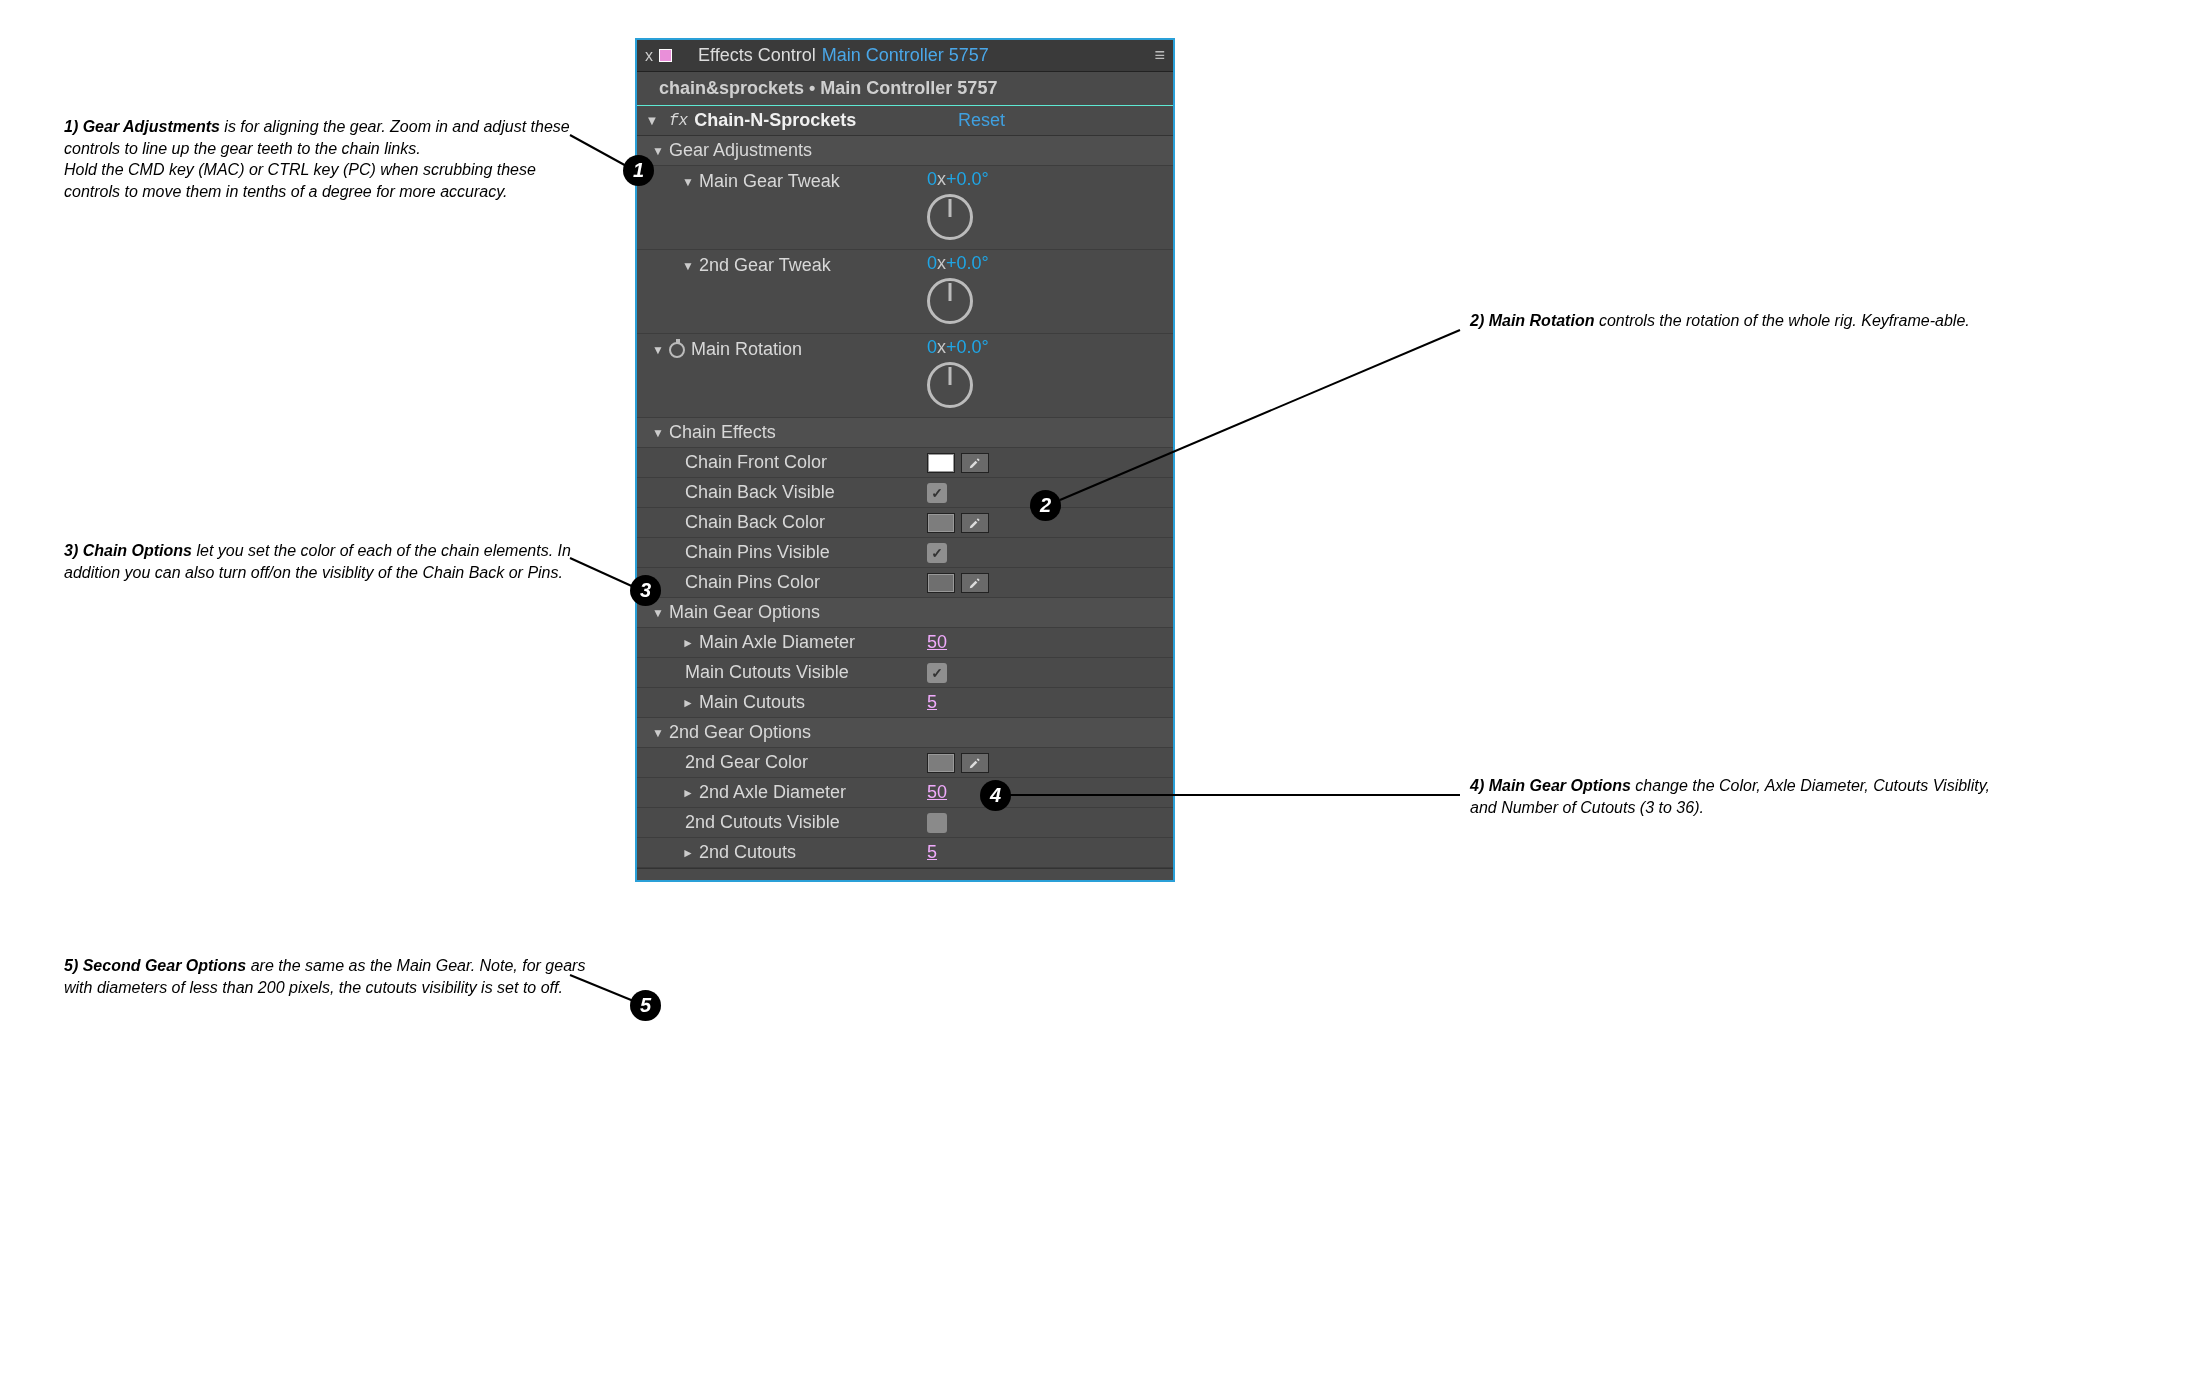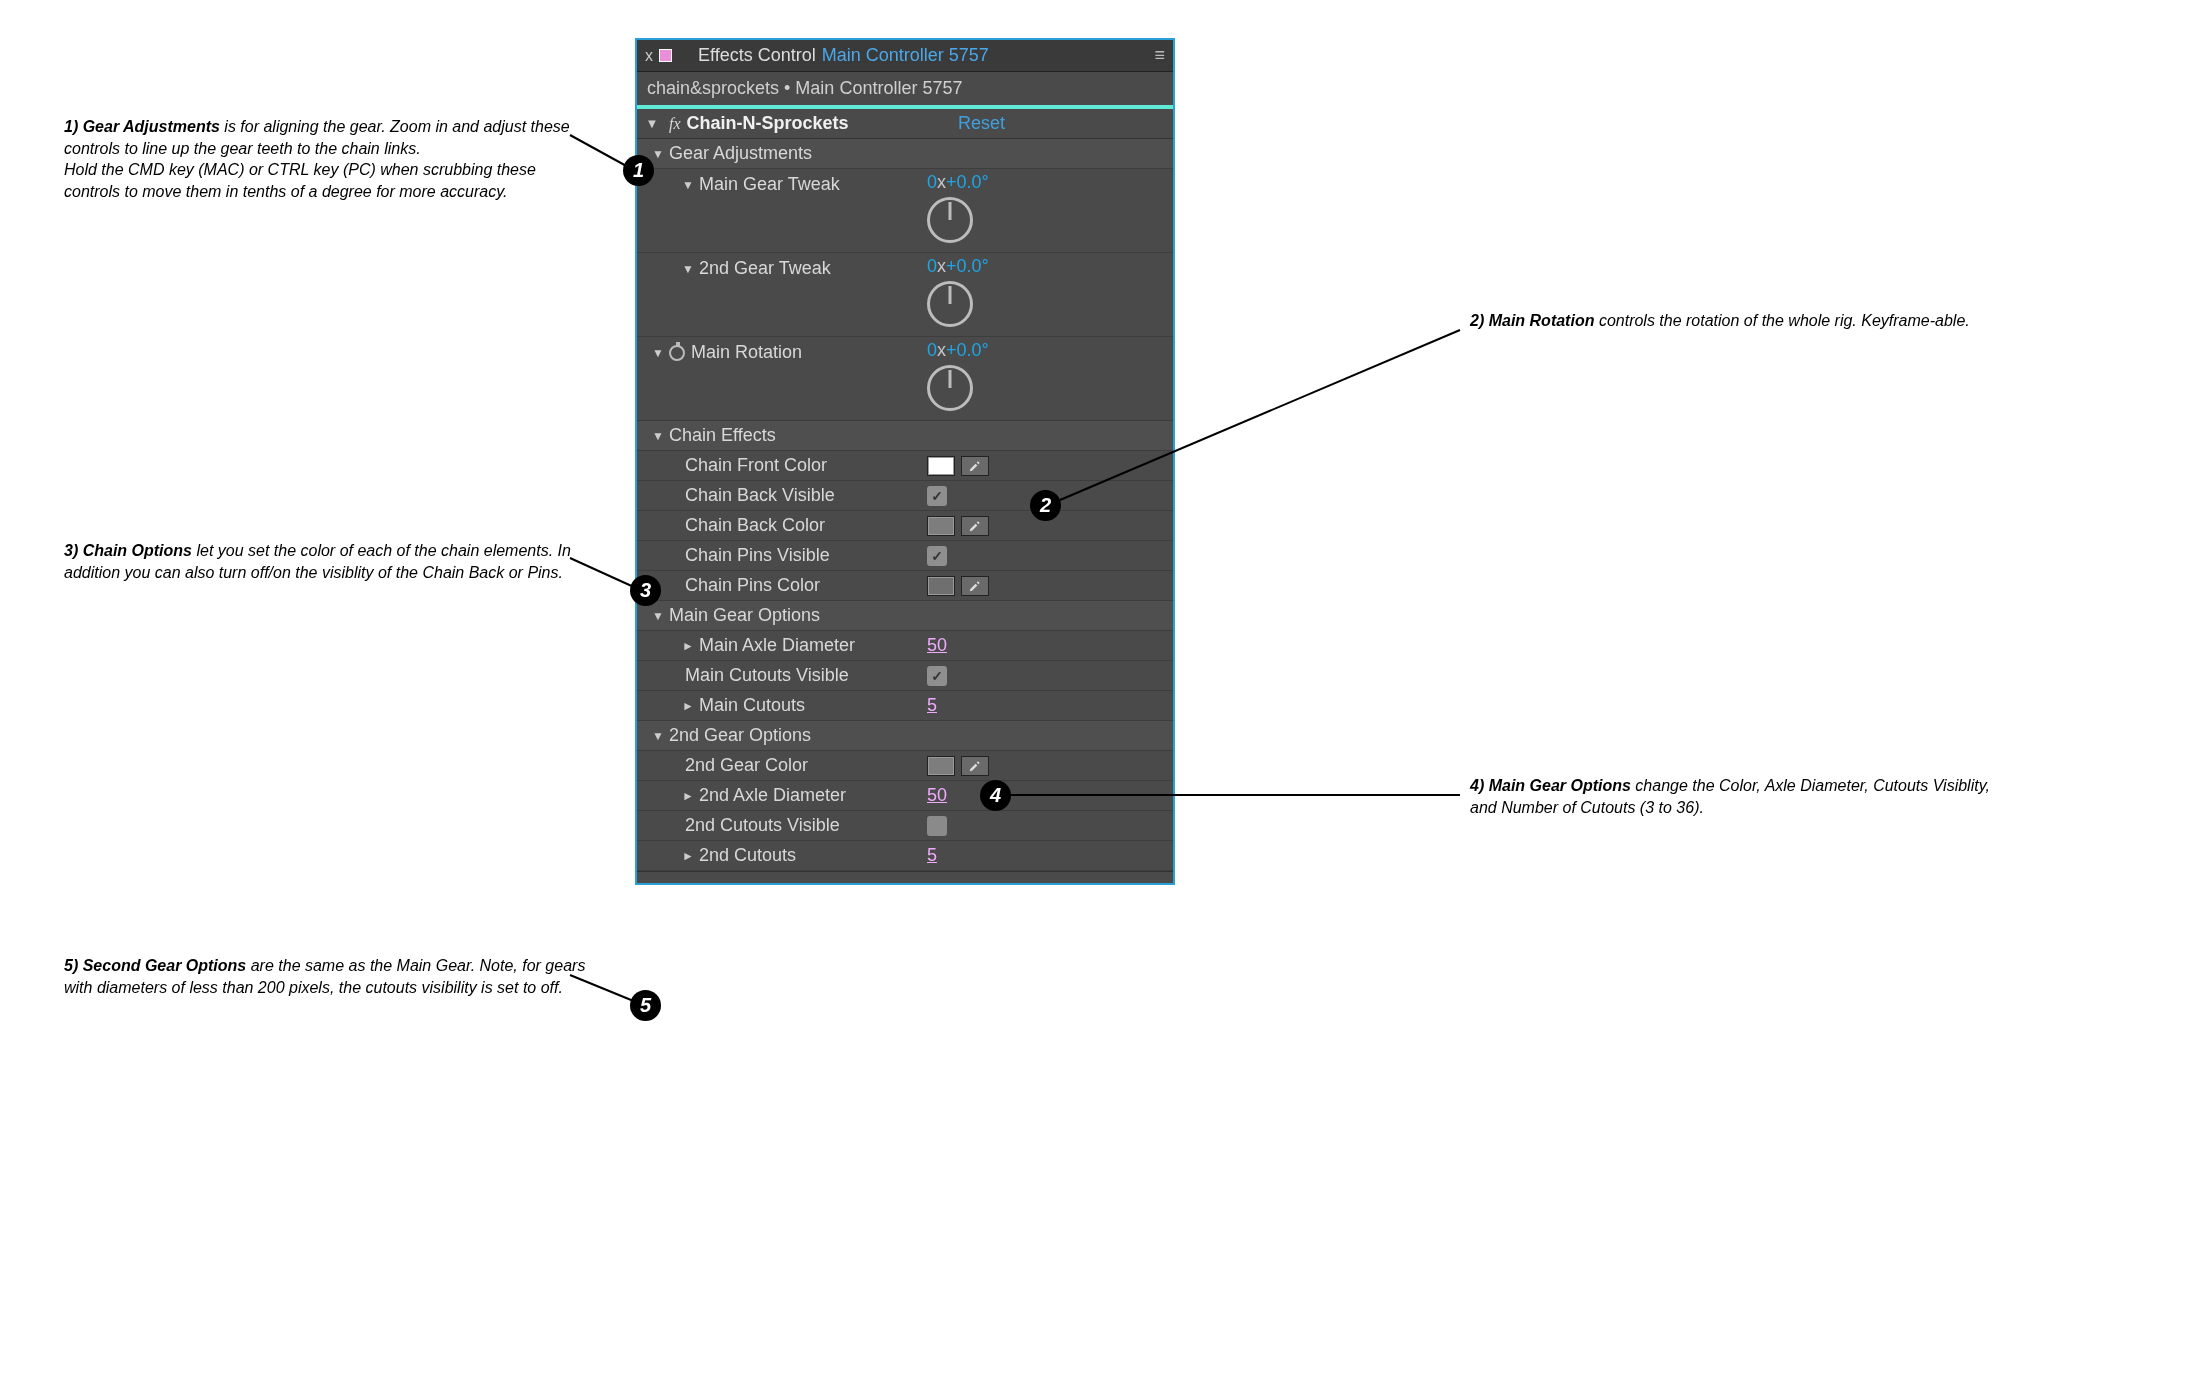--- a/index.html
+++ b/index.html
@@ -30,34 +30,35 @@
     border-bottom: 1px solid #222;
     height: 32px;
     gap: 6px;
   }
   .tab-close { color: #ccc; font-size: 16px; cursor: pointer; }
   .tab-pink { width: 13px; height: 13px; background: #e98fd9; border:1px solid #fff; }
   .tab-title { color: #ddd; margin-left: 20px; }
   .tab-subj { color: #4aa7e8; margin-left: 0; }
   .tab-menu { margin-left: auto; color: #bbb; font-size: 18px; }
   .breadcrumb {
-    padding: 6px 10px;
-    border-bottom: 4px solid #5eead4;
+    padding: 6px 22px;
+    border-bottom: 1px solid #5eead4;
     color: #cfcfcf;
+    font-weight: bold;
   }
   .effect-header {
     display: flex;
     align-items: center;
     padding: 4px 8px;
     background: #4a4a4a;
     border-bottom: 1px solid #333;
     gap: 6px;
   }
   .effect-header .tw { font-size: 13px; }
-  .fx-badge { font-style: italic; font-family: Liberation Serif, serif; font-size: 16px; text-align: center; }
+  .fx-badge { font-style: italic; font-family: Liberation Mono, monospace; font-size: 16px; text-align: center; }
   .effect-name { font-weight: 700; color: #f0f0f0; }
   .reset-link { margin-left: auto; margin-right: 160px; color: #3fa0e0; cursor: pointer; }
   .group-header, .row {
     display: flex;
     align-items: center;
     border-bottom: 1px solid #3d3d3d;
     padding: 3px 0 3px 0;
     min-height: 30px;
   }
   .group-header { background: #4f4f4f; }

